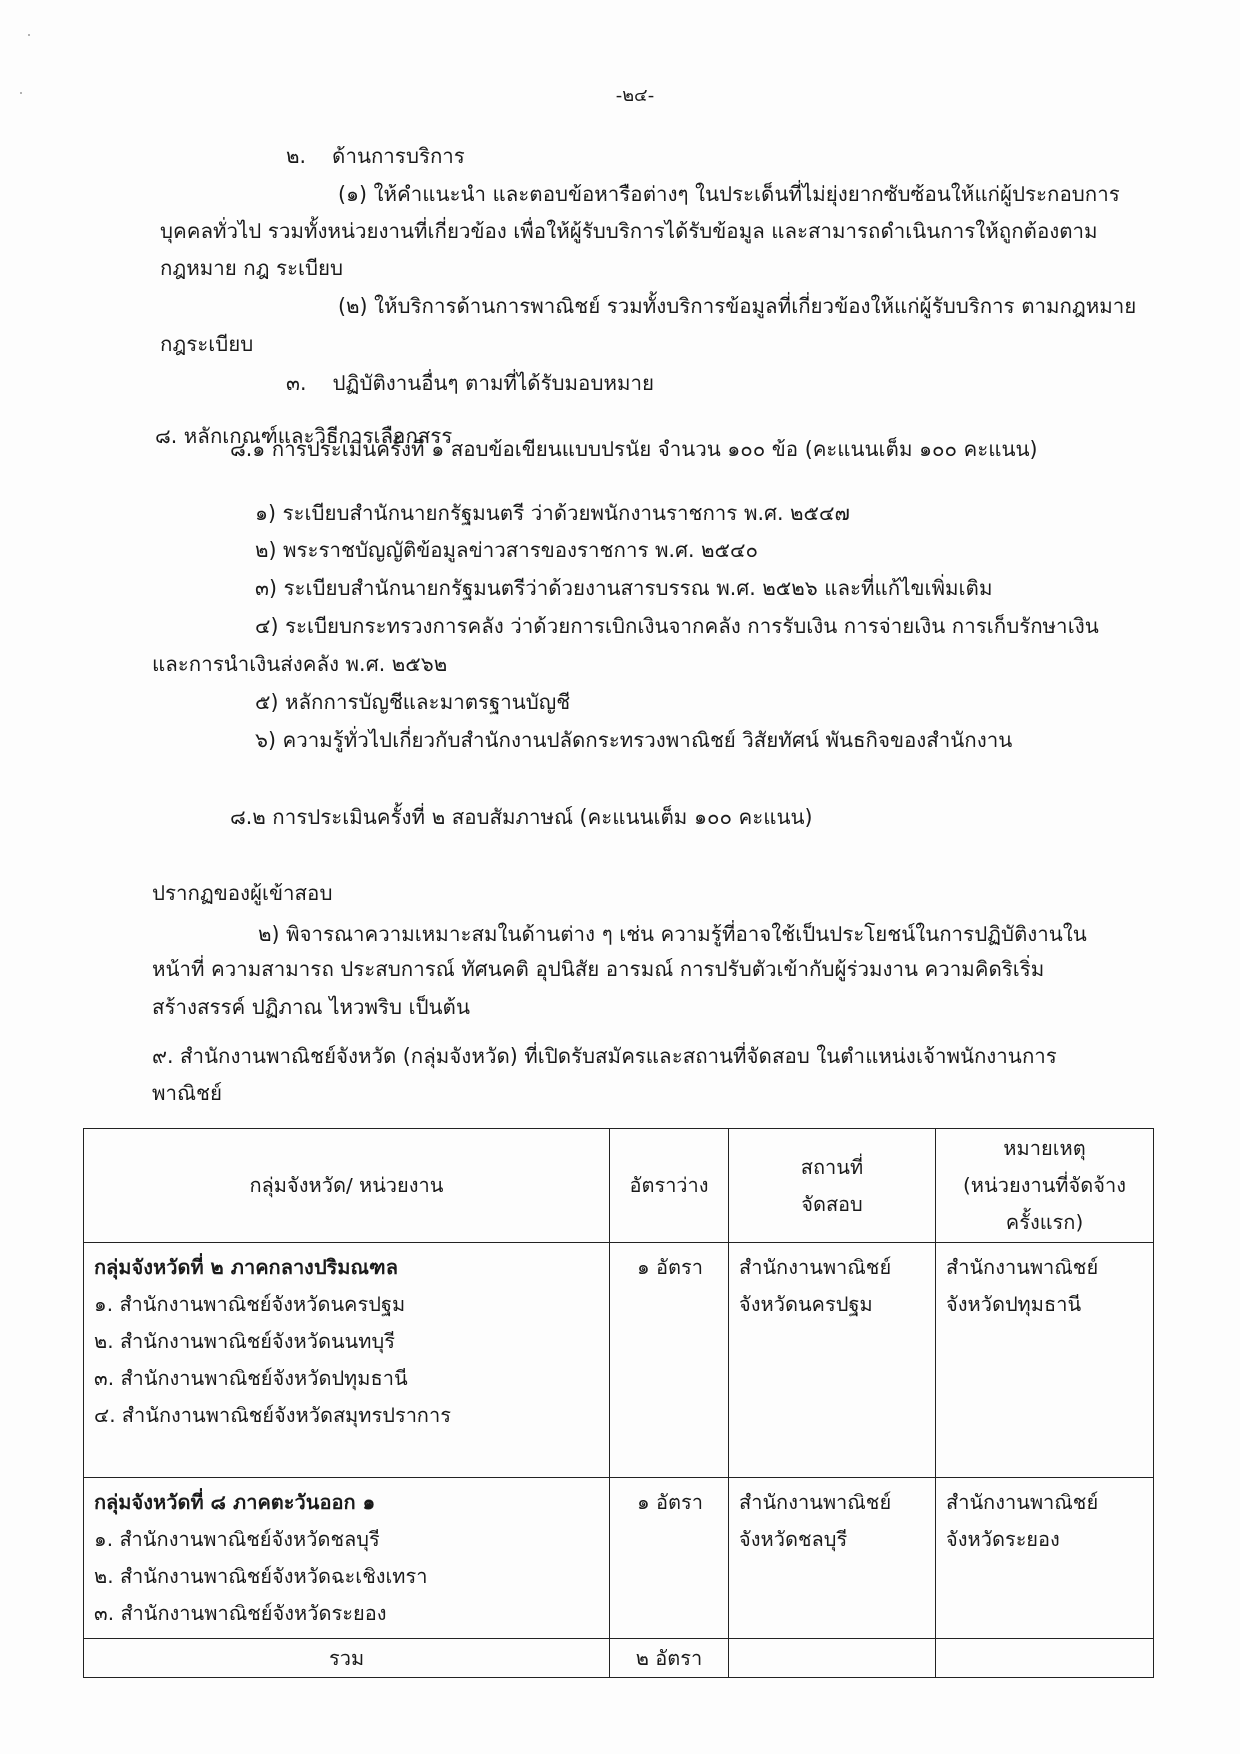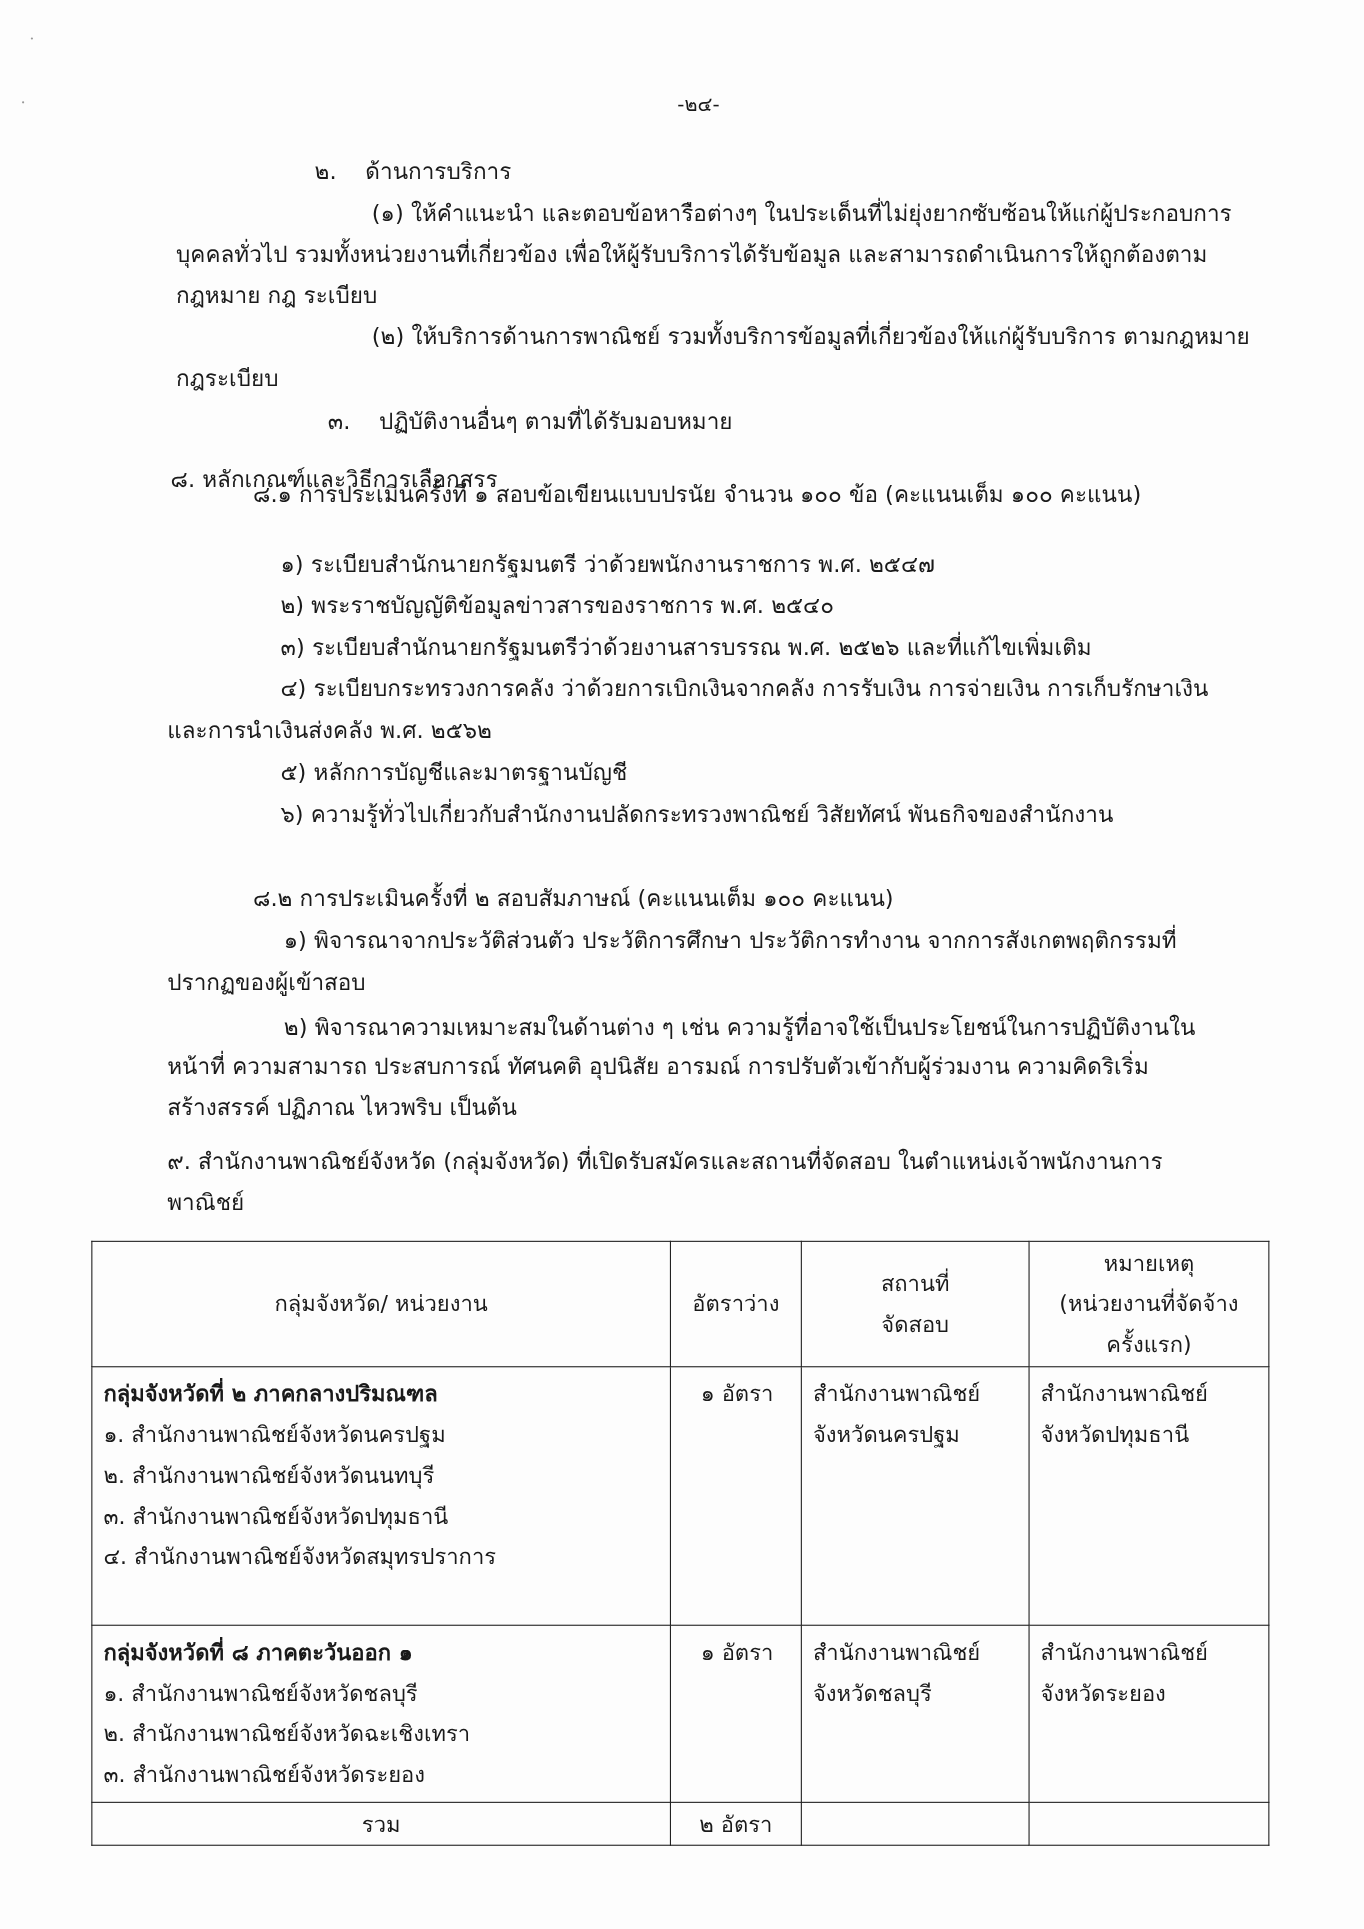--- a/index.html
+++ b/index.html
@@ -89,41 +89,40 @@
   <div class="line bold" style="left:286px;top:143px;">
     <span>๒.</span>&nbsp;&nbsp;&nbsp;
     <span>ด้านการบริการ</span>
   </div>
   <div class="line" style="left:338px;top:181px;">(๑) ให้คำแนะนำ และตอบข้อหารือต่างๆ ในประเด็นที่ไม่ยุ่งยากซับซ้อนให้แก่ผู้ประกอบการ</div>
   <div class="line" style="left:160px;top:218px;">บุคคลทั่วไป รวมทั้งหน่วยงานที่เกี่ยวข้อง เพื่อให้ผู้รับบริการได้รับข้อมูล และสามารถดำเนินการให้ถูกต้องตาม</div>
   <div class="line" style="left:160px;top:255px;">กฎหมาย กฎ ระเบียบ</div>
   <div class="line" style="left:338px;top:293px;">(๒) ให้บริการด้านการพาณิชย์ รวมทั้งบริการข้อมูลที่เกี่ยวข้องให้แก่ผู้รับบริการ ตามกฎหมาย</div>
   <div class="line" style="left:160px;top:331px;">กฎระเบียบ</div>
 
-  <div class="line bold" style="left:298px;top:370px;">
+  <div class="line bold" style="left:286px;top:370px;">
     <span>๓.</span>&nbsp;&nbsp;&nbsp;
     <span>ปฏิบัติงานอื่นๆ ตามที่ได้รับมอบหมาย</span>
   </div>
 
   <div class="line bold" style="left:155px;top:423px;">๘. หลักเกณฑ์และวิธีการเลือกสรร</div>
   <div class="line" style="left:230px;top:436px;">
     <span class="bold">๘.๑ การประเมินครั้งที่ ๑</span><span> สอบข้อเขียนแบบปรนัย จำนวน ๑๐๐ ข้อ (คะแนนเต็ม ๑๐๐ คะแนน)</span>
   </div>
   <div class="line" style="left:255px;top:500px;">๑) ระเบียบสำนักนายกรัฐมนตรี ว่าด้วยพนักงานราชการ พ.ศ. ๒๕๔๗</div>
   <div class="line" style="left:255px;top:537px;">๒) พระราชบัญญัติข้อมูลข่าวสารของราชการ พ.ศ. ๒๕๔๐</div>
   <div class="line" style="left:255px;top:575px;">๓) ระเบียบสำนักนายกรัฐมนตรีว่าด้วยงานสารบรรณ พ.ศ. ๒๕๒๖ และที่แก้ไขเพิ่มเติม</div>
   <div class="line" style="left:255px;top:613px;">๔) ระเบียบกระทรวงการคลัง ว่าด้วยการเบิกเงินจากคลัง การรับเงิน การจ่ายเงิน การเก็บรักษาเงิน</div>
   <div class="line" style="left:152px;top:651px;">และการนำเงินส่งคลัง พ.ศ. ๒๕๖๒</div>
   <div class="line" style="left:255px;top:689px;">๕) หลักการบัญชีและมาตรฐานบัญชี</div>
   <div class="line" style="left:255px;top:727px;">๖) ความรู้ทั่วไปเกี่ยวกับสำนักงานปลัดกระทรวงพาณิชย์ วิสัยทัศน์ พันธกิจของสำนักงาน</div>
 
   <div class="line" style="left:230px;top:804px;">
     <span class="bold">๘.๒ การประเมินครั้งที่ ๒</span><span> สอบสัมภาษณ์ (คะแนนเต็ม ๑๐๐ คะแนน)</span>
   </div>
-  <div class="line" style="left:258px;top:842px;">๑) พิจารณาจากประวัติส่วนตัว ประวัติการศึกษา ประวัติการทำงาน จากการสังเกตพฤติกรรมที่</div>
   <div class="line" style="left:152px;top:880px;">ปรากฏของผู้เข้าสอบ</div>
   <div class="line" style="left:258px;top:889px;margin-top:32px;">๒) พิจารณาความเหมาะสมในด้านต่าง ๆ เช่น ความรู้ที่อาจใช้เป็นประโยชน์ในการปฏิบัติงานใน</div>
   <div class="line" style="left:152px;top:956px;">หน้าที่ ความสามารถ ประสบการณ์ ทัศนคติ อุปนิสัย อารมณ์ การปรับตัวเข้ากับผู้ร่วมงาน ความคิดริเริ่ม</div>
   <div class="line" style="left:152px;top:994px;">สร้างสรรค์ ปฏิภาณ ไหวพริบ เป็นต้น</div>
 
   <div class="line bold" style="left:152px;top:1043px;">๙. สำนักงานพาณิชย์จังหวัด (กลุ่มจังหวัด) ที่เปิดรับสมัครและสถานที่จัดสอบ ในตำแหน่งเจ้าพนักงานการ</div>
   <div class="line bold" style="left:152px;top:1080px;">พาณิชย์</div>
 
   <table class="tbl">
     <colgroup>

